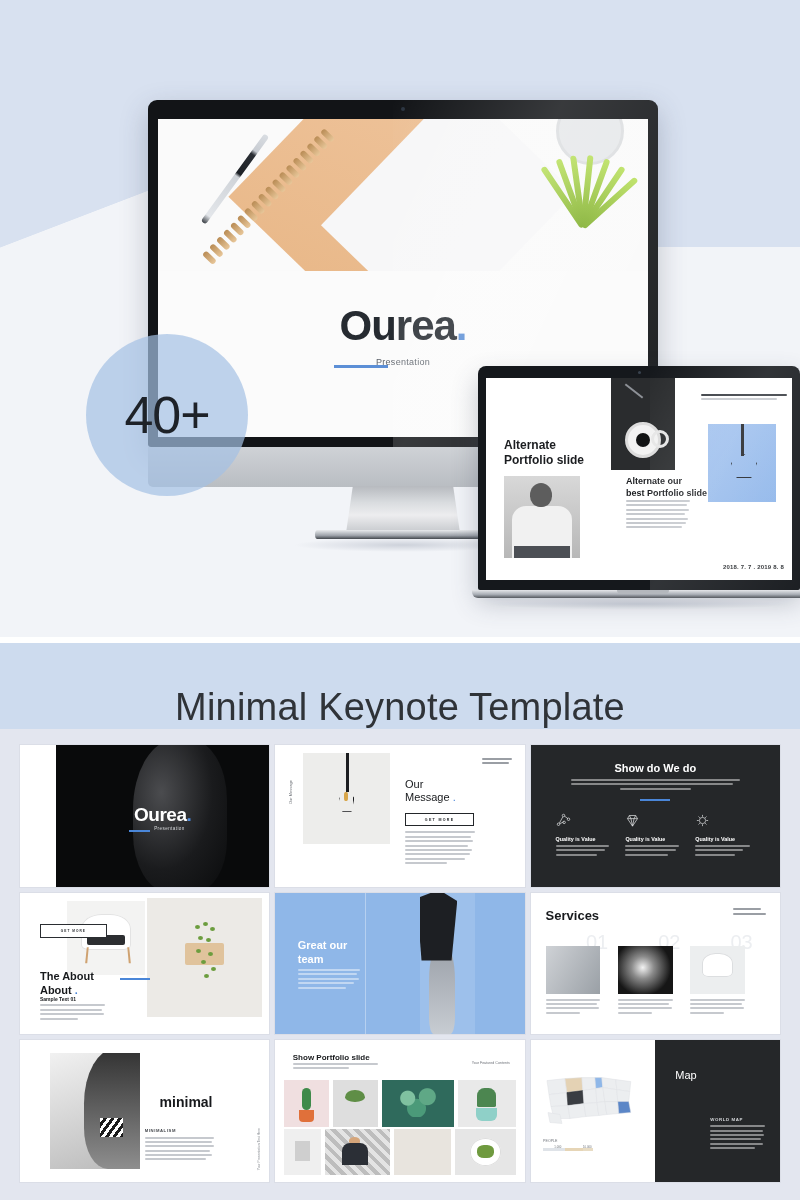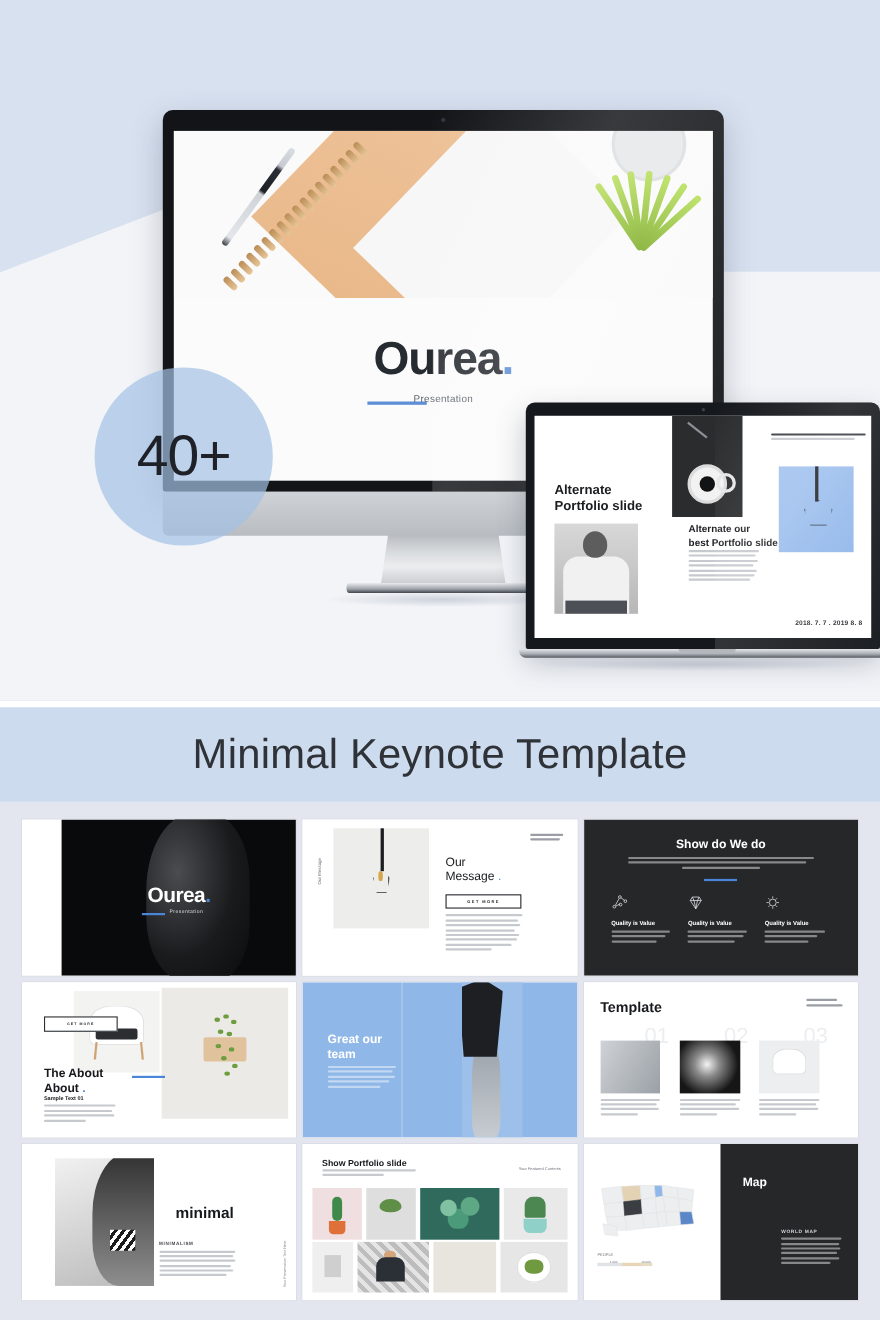--- a/index.html
+++ b/index.html
@@ -113,21 +113,21 @@
   .ls-lamp{position:absolute;left:23px;top:30px;width:24px;height:22px;
       border:1.5px solid #22252a;border-radius:3px;
       clip-path:polygon(50% 0,100% 38%,78% 100%,22% 100%,0 38%);}
   .ls-date{position:absolute;right:8px;bottom:10px;font-size:6px;font-weight:bold;color:#2a2d31;letter-spacing:.2px;}
   .tline{height:2px;background:#c6c9ce;margin-bottom:2.4px;border-radius:1px;}
   .tline.d{background:#3b3f45;}
   .tline.w{background:rgba(255,255,255,.45);}
 
   
   .band{position:absolute;left:0;top:643px;width:800px;height:86px;background:#cddbee;
-        display:flex;align-items:center;justify-content:center;}
+        display:flex;align-items:flex-end;justify-content:center;}
   .band h1{margin:0;font-size:38px;font-weight:normal;color:#2f3338;letter-spacing:.2px;}
 
   
   .grid-wrap{position:absolute;left:0;top:729px;width:800px;height:471px;background:#e3e6ef;}
   .grid{position:absolute;left:20px;top:16px;width:760px;
         display:grid;grid-template-columns:repeat(3,1fr);gap:6px;}
   .thumb{position:relative;width:100%;padding-top:56.8%;background:#fff;overflow:hidden;
         box-shadow:0 0 0 1px rgba(0,0,0,.03);}
   .thumb > .in{position:absolute;inset:0;}
 
@@ -260,21 +260,21 @@
   .p-cat::after{content:"";position:absolute;left:24%;top:22%;width:50%;height:60%;
       background:repeating-linear-gradient(95deg,#9c8col 0,#9c8a70 3px,#5e5241 3px,#5e5241 6px);border-radius:40% 40% 18% 18%;}
   .p-food{background:#e6e6e6;}
   .p-food::after{content:"";position:absolute;left:24%;top:20%;width:52%;height:60%;background:#fff;border-radius:50%;box-shadow:inset 0 0 0 1px #ddd;}
   .p-food::before{content:"";position:absolute;left:36%;top:34%;width:28%;height:30%;background:#6f9a3f;border-radius:40%;z-index:2;}
 
   
   .t9{background:#fff;}
   .t9 .left{position:absolute;left:0;top:0;width:50%;height:100%;background:#fff;}
   .t9 .right{position:absolute;right:0;top:0;width:50%;height:100%;background:#252729;}
-  .t9 h3{position:absolute;left:58%;top:20%;margin:0;font-size:11px;font-weight:bold;color:#fff;}
+  .t9 h3{position:absolute;left:58%;top:20%;margin:0;font-size:11px;font-weight:normal;color:#fff;}
   .t9 .st{position:absolute;left:72%;top:54%;font-size:4.4px;font-weight:bold;color:#d6d8db;letter-spacing:.6px;}
   .t9 .para{position:absolute;left:72%;top:60%;width:22%;}
   .t9 .map{position:absolute;left:10%;top:17%;width:80%;height:46%;}
   .t9 .lgl{position:absolute;left:10%;top:70%;font-size:3.6px;color:#6d7178;}
   .t9 .bar{position:absolute;left:10%;top:76%;width:40%;height:3px;
       background:linear-gradient(to right,#dfe3e8 0 45%,#e6d5b6 45% 80%,#e8dcc4 80% 100%);}
   .t9 .barlbl{position:absolute;top:74%;font-size:2.8px;color:#6d7178;}
 </style>
 </head>
 <body>
@@ -533,21 +533,21 @@
               <div class="tline w" style="width:95%"></div>
             <div class="tline w" style="width:98%"></div>
               <div class="tline w" style="width:90%"></div>
             <div class="tline w" style="width:78%"></div>
           </div>
         </div>
       </div>
 
       <div class="thumb">
         <div class="in t6">
-          <h3>Template</h3>
+          <h3>Services</h3>
           <div class="corner">
             <div class="tline" style="width:80%;background:#9a9ea4"></div>
             <div class="tline" style="width:96%;background:#9a9ea4"></div>
           </div>
           <div class="cell q1">
             <div class="num">01</div>
             <div class="im i1"></div>
             <div class="para">
               <div class="tline" style="width:100%"></div>
                 <div class="tline" style="width:94%"></div>

